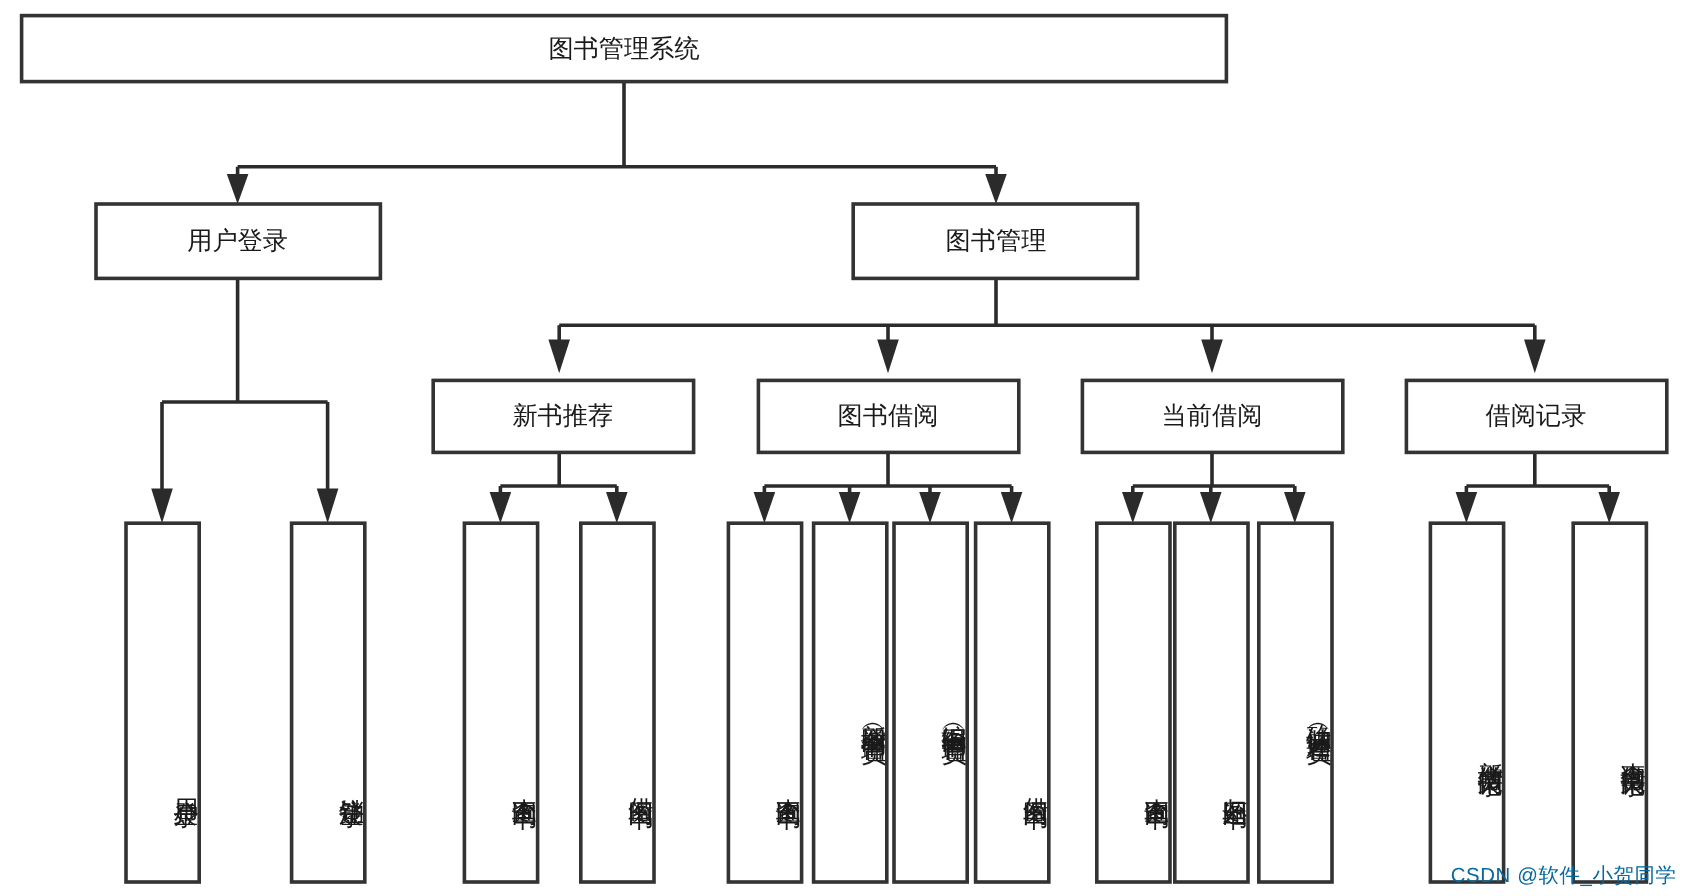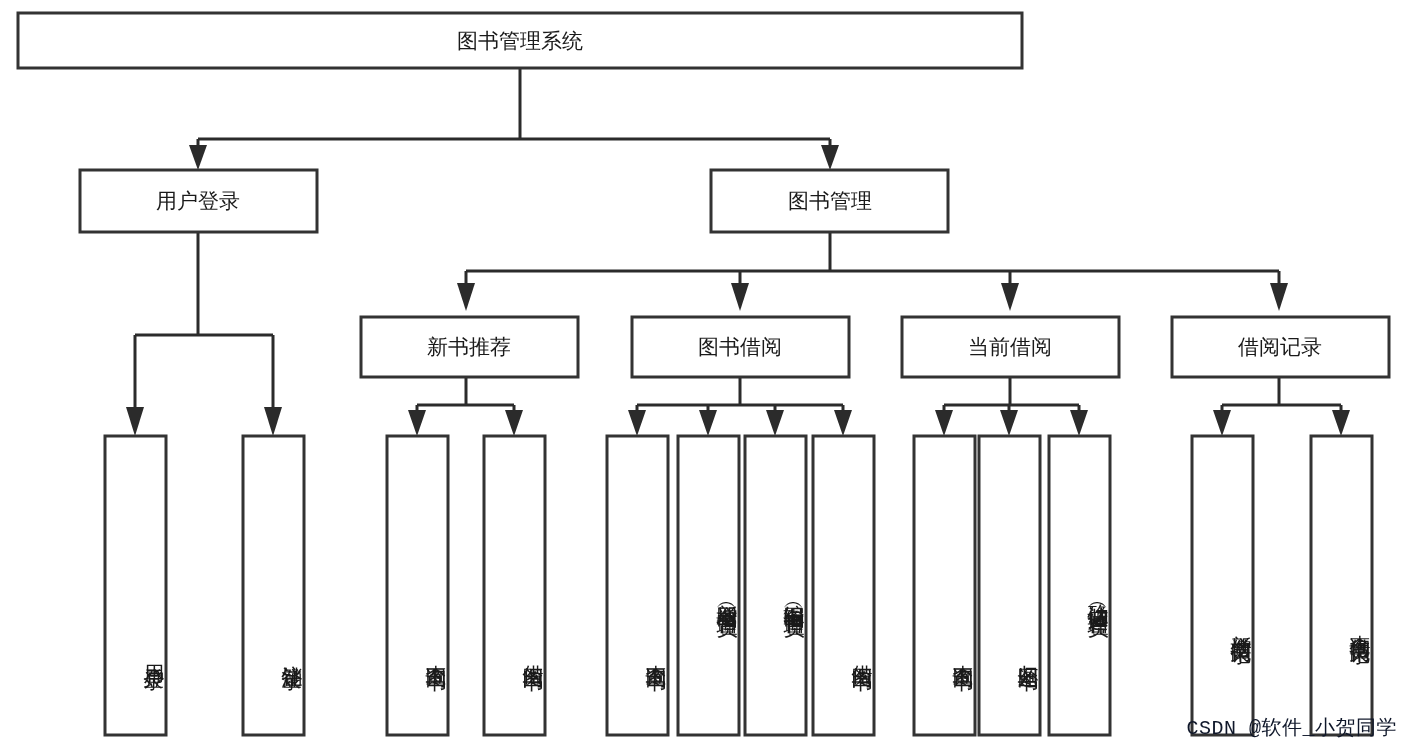--- a/index.html
+++ b/index.html
@@ -62,23 +62,23 @@
     display: flex;
     align-items: flex-start;
     justify-content: center;
     white-space: nowrap;
     pointer-events: none;
   }
   .watermark {
     position: absolute;
     right: 8px;
     bottom: 6px;
-    font-family: Liberation Mono, monospace;
-    font-size: 20px;
-    color: #0f172a;
+    font-family: Liberation Sans, sans-serif;
+    font-size: 17px;
+    color: #0369a1;
     letter-spacing: 0.5px;
     white-space: nowrap;
   }
 </style>
 </head>
 <body>
 
 <div id="diagram-root">
 
   <svg id="tree-svg" viewBox="0 0 1405 747">

